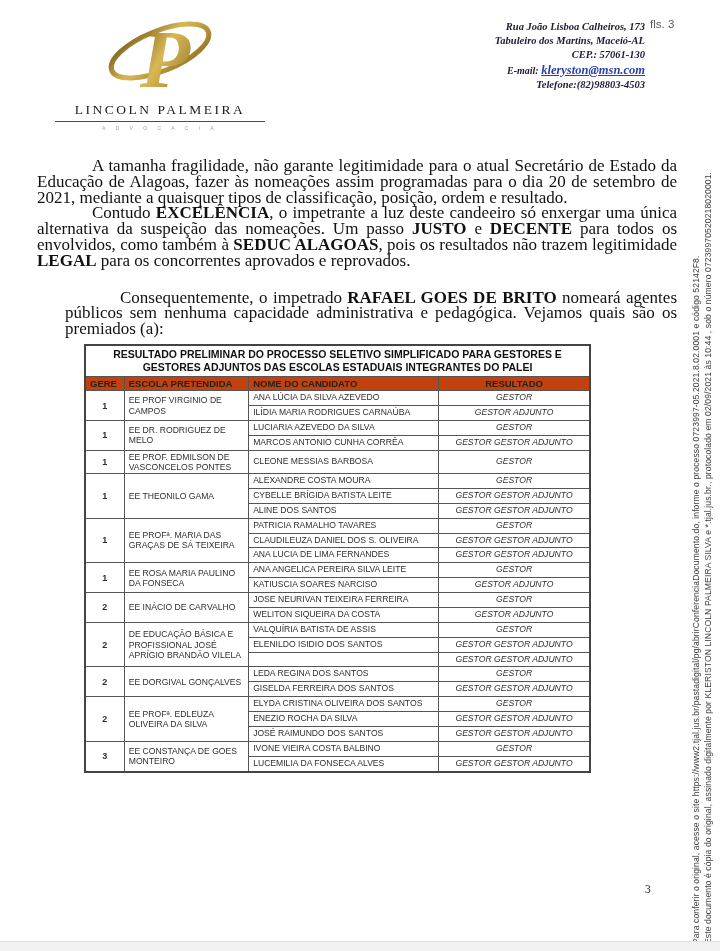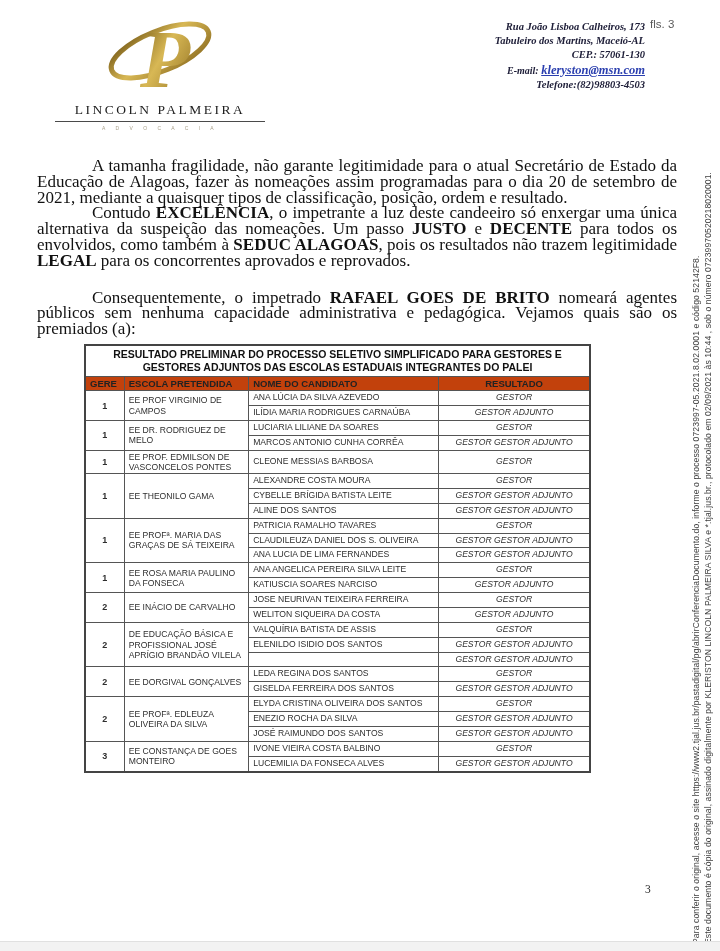--- a/index.html
+++ b/index.html
@@ -15,21 +15,21 @@
            font-family:"Liberation Serif",serif;color:#20203a;line-height:1.32;}
   .addr-line{font-size:10.5px;font-weight:bold;}
   .addr-email{font-size:10px;font-weight:bold;}
   .addr-email a{font-size:12.5px;color:#2b3faf;text-decoration:underline;}
   .fls{position:absolute;left:650px;top:18px;font-family:Liberation Sans, sans-serif;
        font-size:11.5px;color:#5a5a5a;}
   
   .bodytext{position:absolute;left:37px;top:158px;width:640px;font-size:17px;
             line-height:15.8px;text-align:justify;color:#111;}
   .bodytext p{margin:0;text-indent:55px;}
-  .bodytext p.gap{margin-top:21px;}
+  .bodytext p.gap{margin-top:21px;margin-left:28px;}
   
   .rtable{position:absolute;left:84px;top:344px;width:507px;border-collapse:collapse;
           font-family:"Liberation Sans",sans-serif;color:#2e2e2e;}
   .rtable td,.rtable th{border:1px solid #555;}
   .rtable{border:2px solid #444;}
   .t-title{font-size:10.5px;font-weight:bold;text-align:center;color:#111;
            padding:2px 6px;line-height:1.25;}
   .t-head th{background:#c2410c;font-size:9.5px;text-align:left;padding:1px 4px;color:#222;}
   .t-head th.center{text-align:center;}
   .c-gere{font-size:9px;font-weight:bold;text-align:center;width:36px;}
@@ -109,21 +109,21 @@
           <td class="c-name">ANA LÚCIA DA SILVA AZEVEDO</td>
           <td class="c-result">GESTOR</td>
         </tr>
         <tr>
           <td class="c-name">ILÍDIA MARIA RODRIGUES CARNAÚBA</td>
           <td class="c-result">GESTOR ADJUNTO</td>
         </tr>
         <tr>
           <td class="c-gere" rowspan="2">1</td>
           <td class="c-school" rowspan="2">EE DR. RODRIGUEZ DE MELO</td>
-          <td class="c-name">LUCIARIA LILIANE DA SOARES</td>
+          <td class="c-name">LUCIARIA AZEVEDO DA SILVA</td>
           <td class="c-result">GESTOR</td>
         </tr>
         <tr>
           <td class="c-name">MARCOS ANTONIO CUNHA CORRÊA</td>
           <td class="c-result">GESTOR GESTOR ADJUNTO</td>
         </tr>
         <tr>
           <td class="c-gere" rowspan="1">1</td>
           <td class="c-school" rowspan="1">EE PROF. EDMILSON DE VASCONCELOS PONTES</td>
           <td class="c-name">CLEONE MESSIAS BARBOSA</td>

